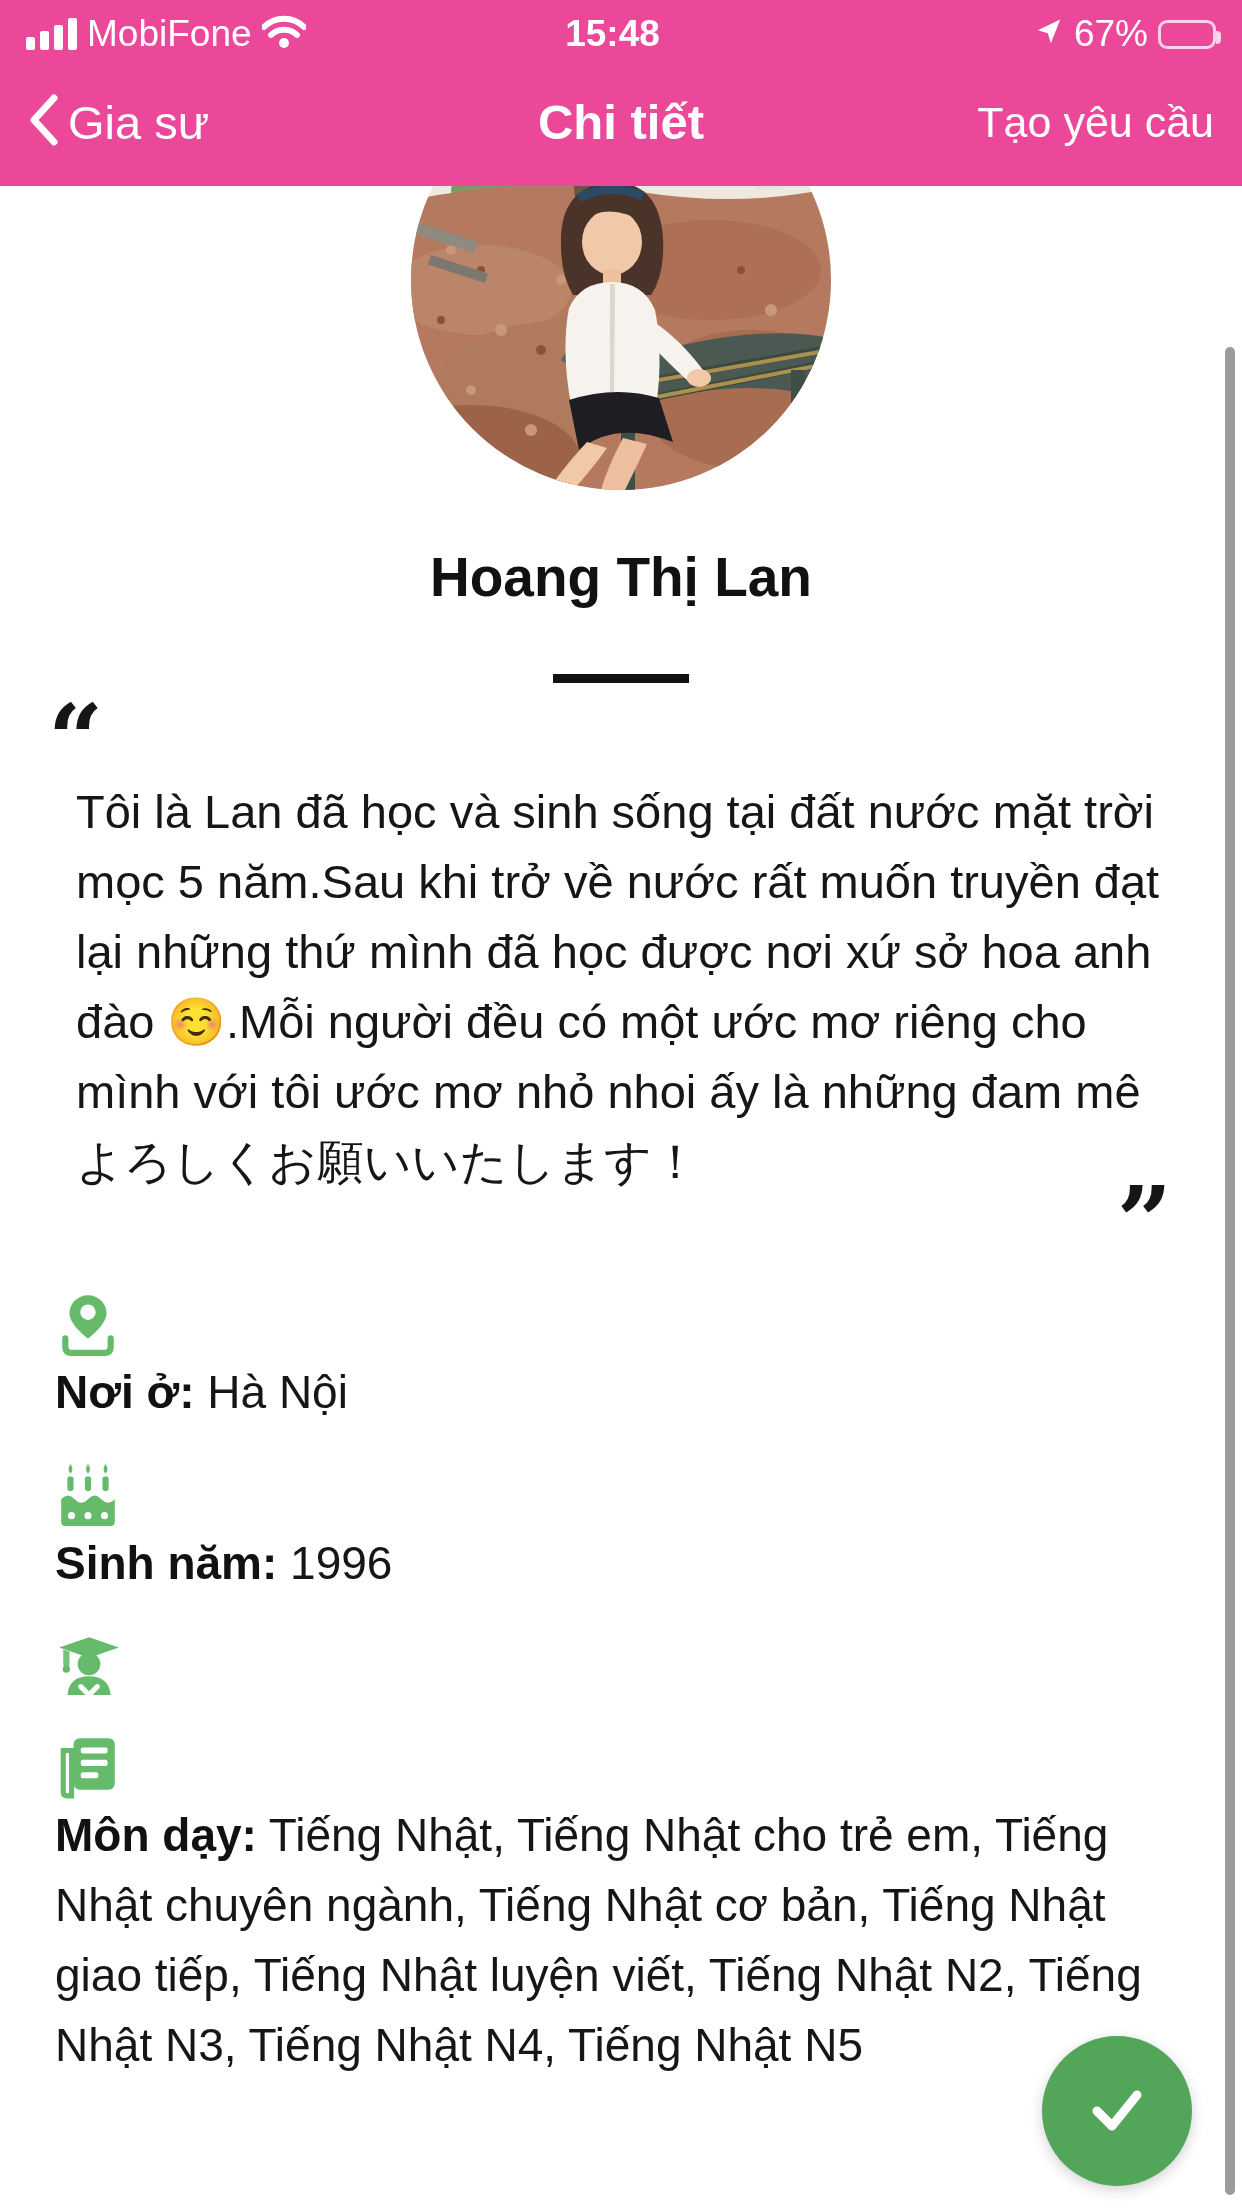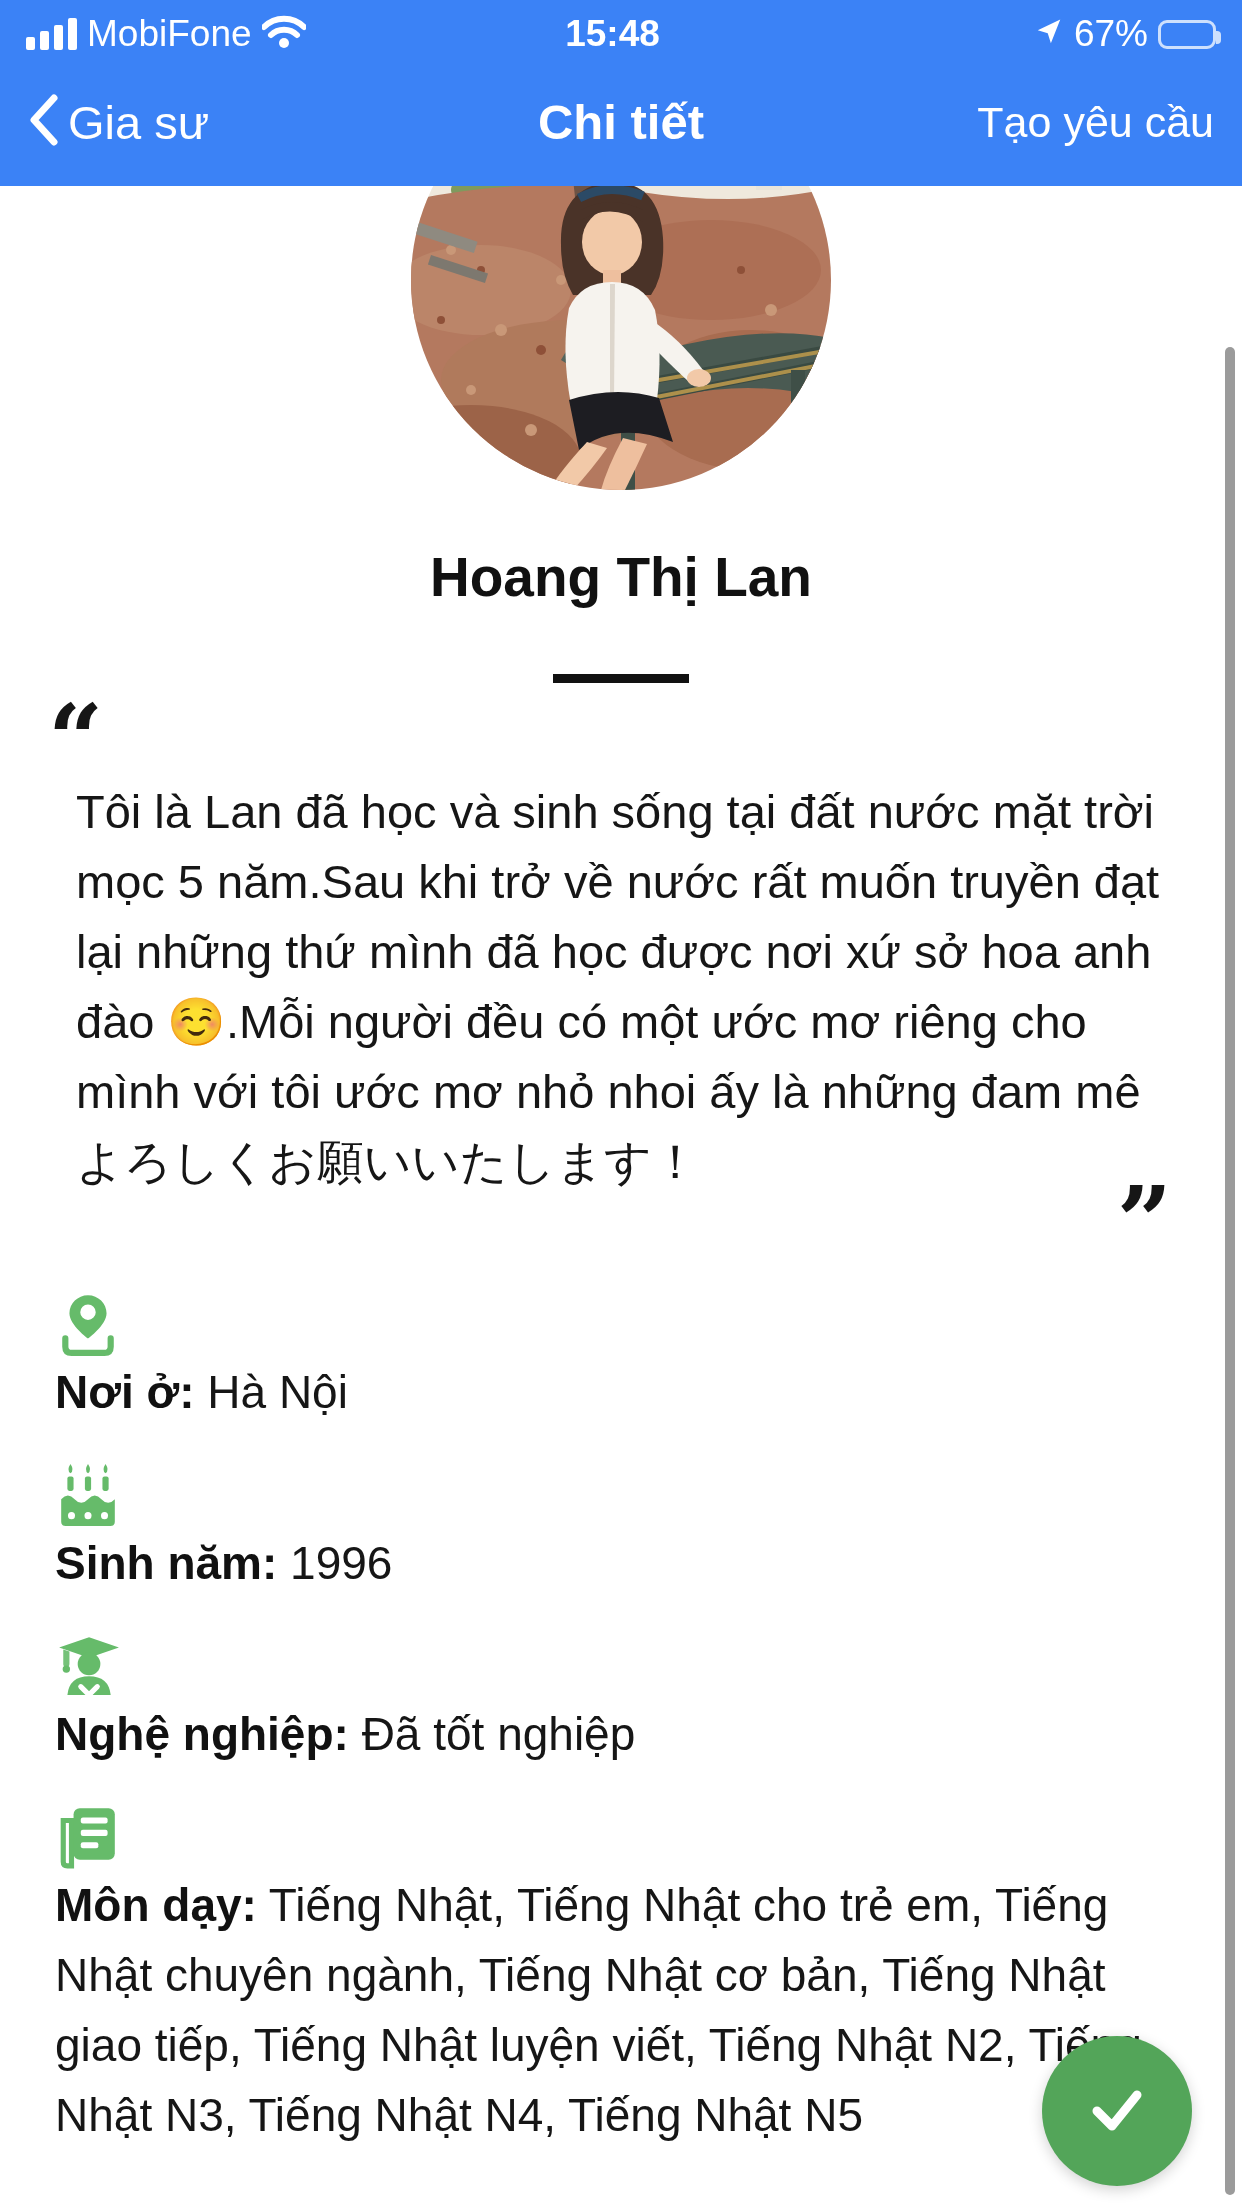--- a/index.html
+++ b/index.html
@@ -3,21 +3,21 @@
 <meta charset="utf-8">
 <style>
   * { margin:0; padding:0; box-sizing:border-box; }
   html,body { width:1242px; height:2208px; }
   body {
     font-family:"Liberation Sans","DejaVu Sans",sans-serif;
     background:#ffffff; overflow:hidden; position:relative;
   }
 
   
-  .header { position:relative; z-index:10; background:#3b82f6; height:186px; color:#fff; }
+  .header { position:relative; z-index:10; background:#ec4899; height:186px; color:#fff; }
   .status-row { height:58px; display:flex; align-items:center; padding:10px 26px 0 26px; position:relative; }
   .status-left { display:flex; align-items:center; gap:10px; }
   .signal { display:flex; align-items:flex-end; gap:5px; height:32px; }
   .signal i { display:block; width:9px; background:#fff; border-radius:2px; }
   .signal i:nth-child(1){height:13px;} .signal i:nth-child(2){height:19px;}
   .signal i:nth-child(3){height:25px;} .signal i:nth-child(4){height:32px;}
   .carrier { font-size:37px; }
   .status-time { position:absolute; left:0; right:17px; text-align:center; font-size:37px; font-weight:700; }
   .status-right { margin-left:auto; display:flex; align-items:center; gap:10px; z-index:2; }
   .pct { font-size:37px; }
@@ -260,21 +260,20 @@
         <g fill="#66BB6A">
           <polygon points="33,4 62,14 33,24 4,14"></polygon>
           <path d="M8 16 L8 30 Q8 33 11 33 Q14 33 14 30 L14 18 Z" opacity=".9"></path>
           <circle cx="11" cy="35" r="3.6"></circle>
           <circle cx="33" cy="30" r="11"></circle>
           <path d="M12 60 Q14 42 33 42 Q52 42 54 60 Z"></path>
         </g>
         <path d="M25 52 L33 60 L41 52" fill="none" stroke="#fff" stroke-width="5" stroke-linecap="round" stroke-linejoin="round"></path>
       </svg>
     </span>
-    <div class="info-text"><span class="info-label">Nghệ nghiệp:</span><span> Đã tốt nghiệp</span></div>
   </div>
 
   <div class="info-row">
     <span class="info-icon">
       <svg width="66" height="66" viewBox="0 0 64 64">
         <path d="M8 16 L8 56 Q8 60 12 60 L16 60 L16 16 Z" fill="none" stroke="#66BB6A" stroke-width="5"></path>
         <rect x="18" y="4" width="40" height="50" rx="6" fill="#66BB6A"></rect>
         <rect x="25" y="13" width="26" height="6" rx="2" fill="#fff"></rect>
         <rect x="25" y="25" width="26" height="6" rx="2" fill="#fff"></rect>
         <rect x="25" y="37" width="17" height="6" rx="2" fill="#fff"></rect>

